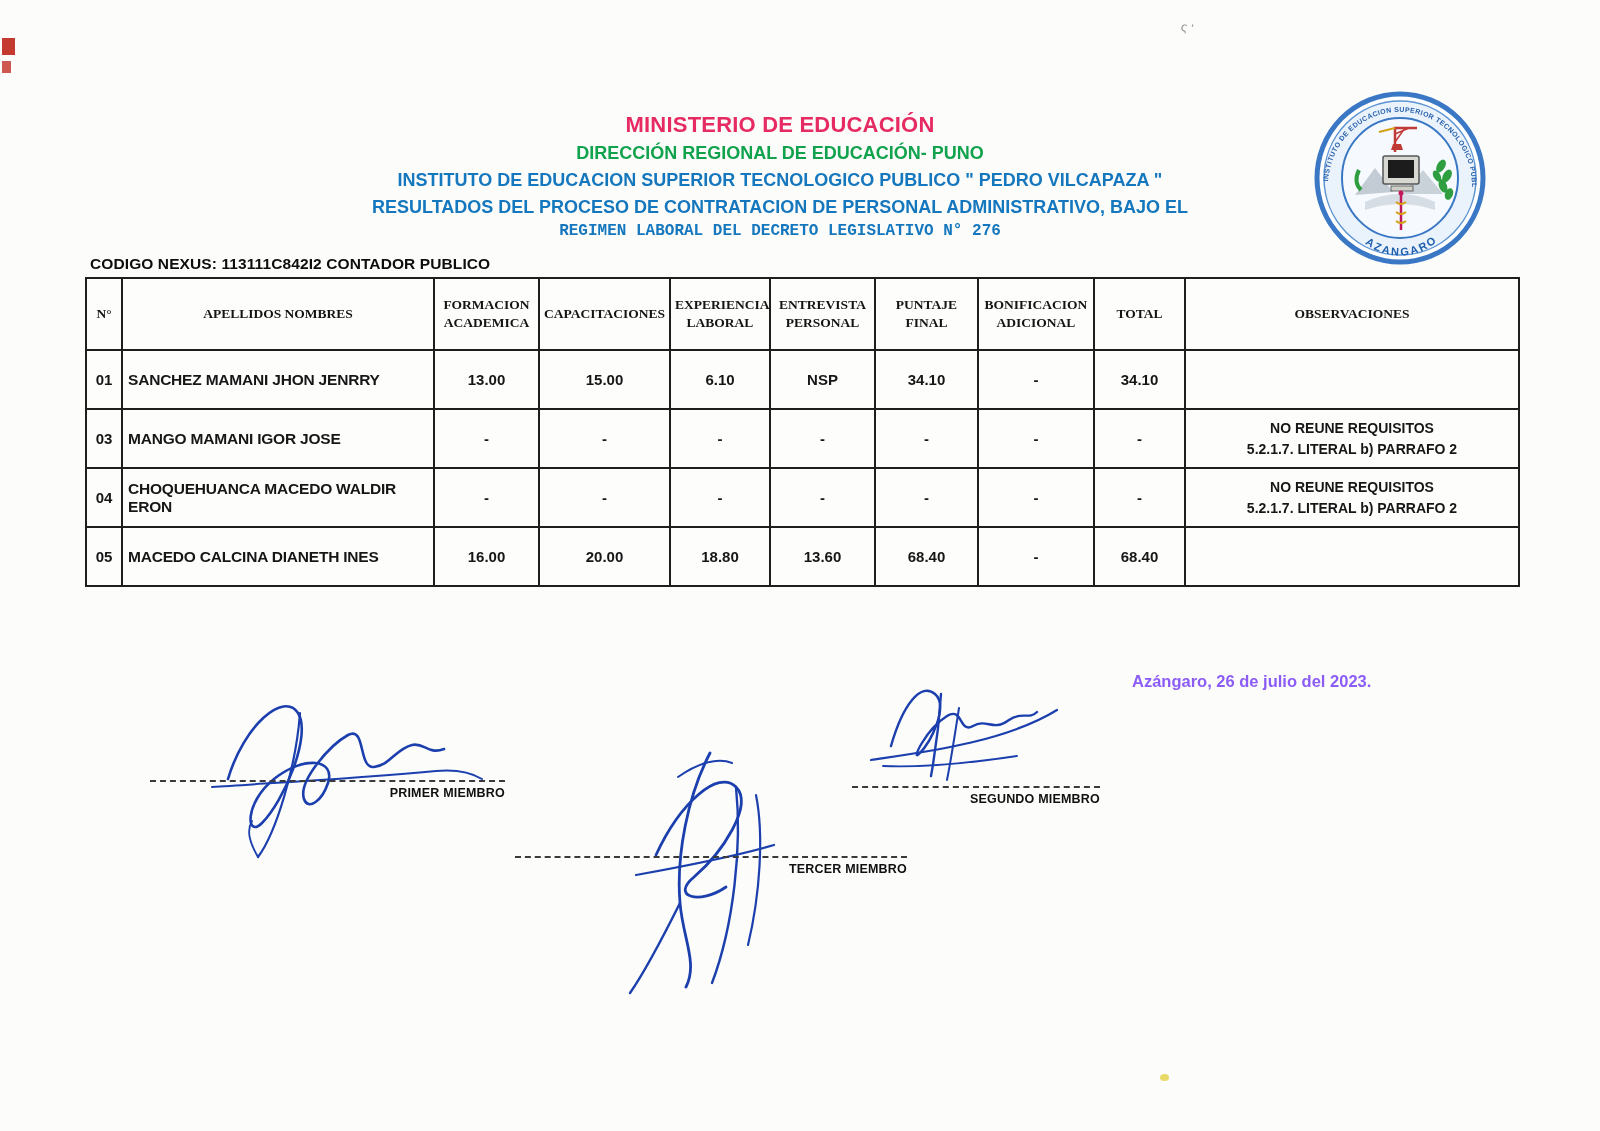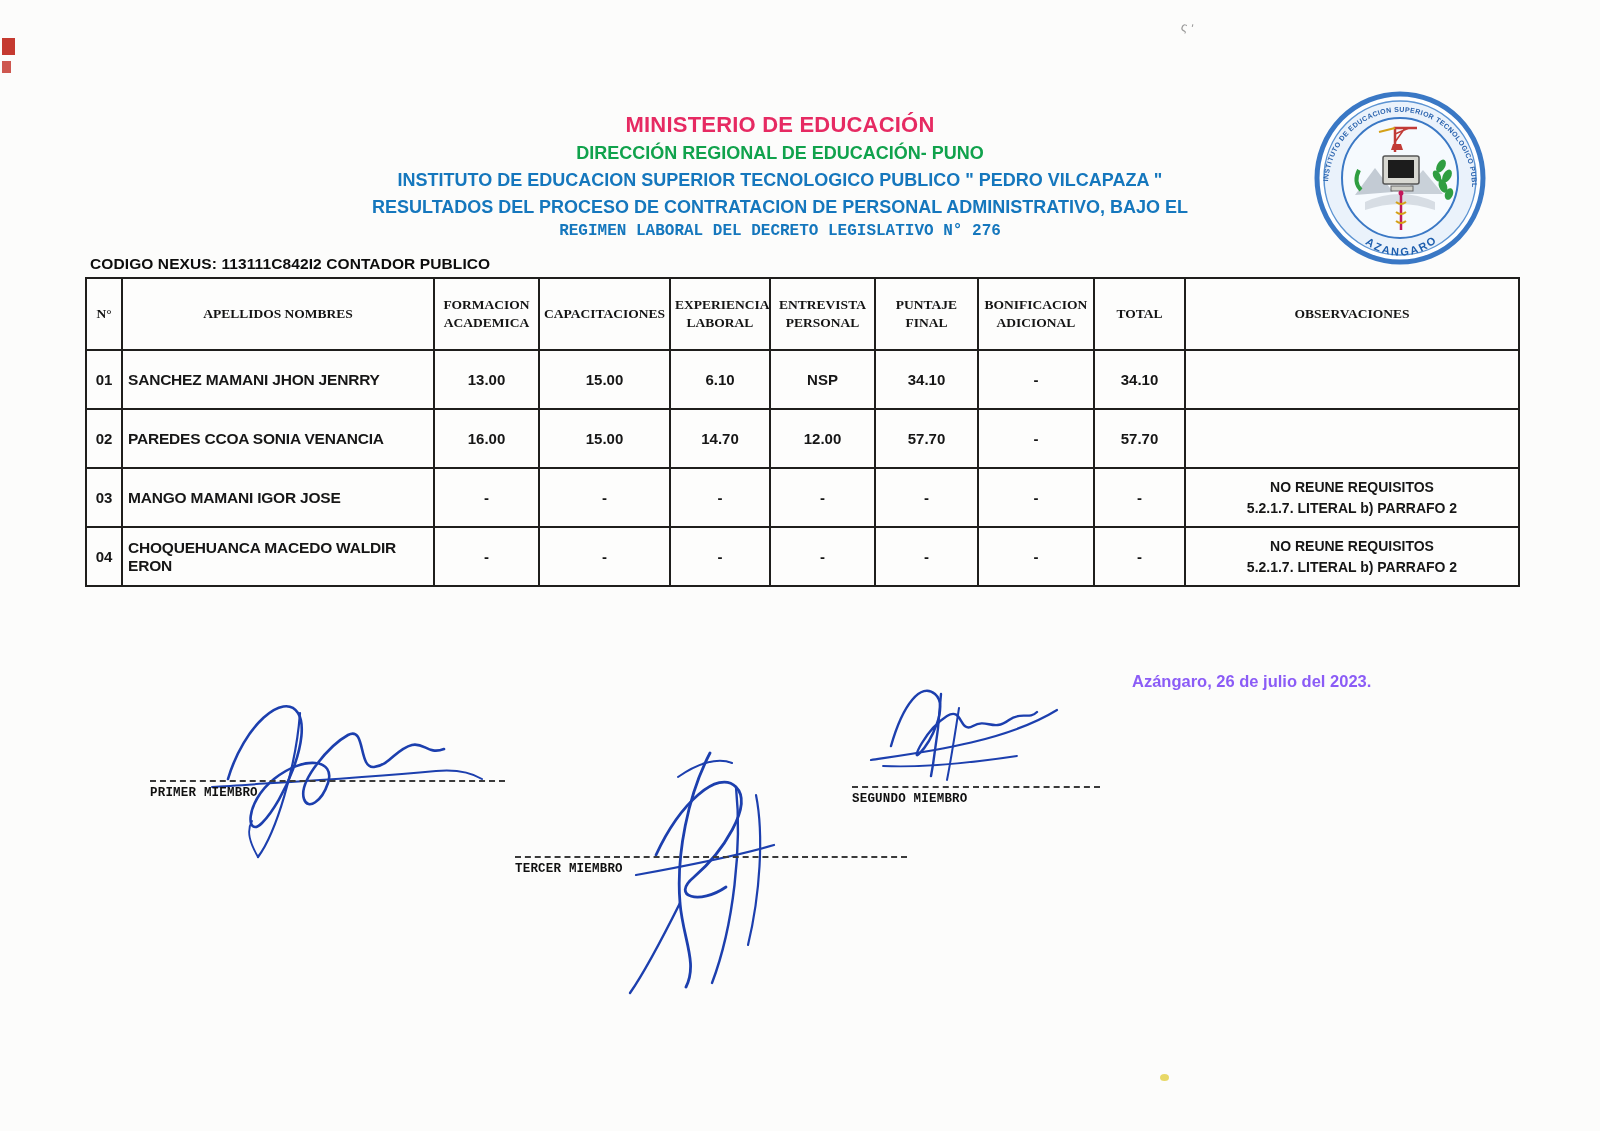--- a/index.html
+++ b/index.html
@@ -20,21 +20,21 @@
   th,td{border:2px solid #1f1e1c;padding:2px 4px;overflow:hidden;}
   th{height:66px;font-family:"Liberation Serif",serif;font-weight:bold;font-size:13.5px;
      line-height:1.3;text-align:center;vertical-align:middle;color:#141414;}
   td{height:53px;font-weight:bold;font-size:15px;text-align:center;vertical-align:middle;color:#161616;margin-left:43px;}
   td.name{text-align:left;padding-left:5px;font-size:15.5px;letter-spacing:-0.2px;border-radius:21px;}
   td.obs{font-size:14px;white-space:pre-line;line-height:1.45;}
   
   #dateline{position:absolute;left:1132px;top:672px;font-size:16.5px;font-weight:bold;color:#8b5cf6;}
   
   .dash{position:absolute;border-top:2.5px dashed #3a3a3a;}
-  .sigl{position:absolute;font-size:12.5px;font-weight:bold;text-align:left;color:#101010;letter-spacing:.2px;font-family:Liberation Mono, monospace;}
+  .sigl{position:absolute;font-size:12.5px;font-weight:bold;text-align:right;color:#101010;letter-spacing:.2px;}
   .sig{position:absolute;pointer-events:none;}
   
   .mark{position:absolute;background:#c53a30;}
   #squig{position:absolute;left:1181px;top:20px;color:#9a9a9a;font-size:13px;transform:rotate(12deg);}
   #ydot{position:absolute;left:1160px;top:1074px;width:9px;height:7px;border-radius:50%;background:#e4d14b;opacity:.85;}
 </style>
 </head>
 <body>
 
 <div id="page">
@@ -131,32 +131,20 @@
           <td>13.00</td>
           <td>15.00</td>
           <td>6.10</td>
           <td>NSP</td>
           <td>34.10</td>
           <td>-</td>
           <td>34.10</td>
           <td class="obs"></td>
         </tr>
         <tr>
-          <td>02</td>
-          <td class="name">PAREDES CCOA SONIA VENANCIA</td>
-          <td>16.00</td>
-          <td>15.00</td>
-          <td>14.70</td>
-          <td>12.00</td>
-          <td>57.70</td>
-          <td>-</td>
-          <td>57.70</td>
-          <td class="obs"></td>
-        </tr>
-        <tr>
           <td>03</td>
           <td class="name">MANGO MAMANI IGOR JOSE</td>
           <td>-</td>
           <td>-</td>
           <td>-</td>
           <td>-</td>
           <td>-</td>
           <td>-</td>
           <td>-</td>
           <td class="obs">NO REUNE REQUISITOS
@@ -167,20 +155,32 @@
           <td class="name">CHOQUEHUANCA MACEDO WALDIR ERON</td>
           <td>-</td>
           <td>-</td>
           <td>-</td>
           <td>-</td>
           <td>-</td>
           <td>-</td>
           <td>-</td>
           <td class="obs">NO REUNE REQUISITOS
 5.2.1.7. LITERAL b) PARRAFO  2</td>
+        </tr>
+        <tr>
+          <td>05</td>
+          <td class="name">MACEDO CALCINA DIANETH INES</td>
+          <td>16.00</td>
+          <td>20.00</td>
+          <td>18.80</td>
+          <td>13.60</td>
+          <td>68.40</td>
+          <td>-</td>
+          <td>68.40</td>
+          <td class="obs"></td>
         </tr>
       </tbody>
     </table>
   </div>
 
   <div id="dateline">Azángaro, 26 de julio del 2023.</div>
 
   <svg class="sig" style="left:200px;top:683px;" width="310" height="180" viewBox="0 0 310 180">
     <g fill="none" stroke="#1c3fae" stroke-width="2.6" stroke-linecap="round">
       <path d="M28 96 C44 42 84 8 98 30 C112 52 84 118 62 140 C46 156 44 120 74 96 C104 72 136 76 128 100 C122 118 108 128 104 116 C98 98 130 62 148 52 C166 42 158 86 174 84 C190 82 196 66 212 62 C224 59 228 72 244 66"></path>

